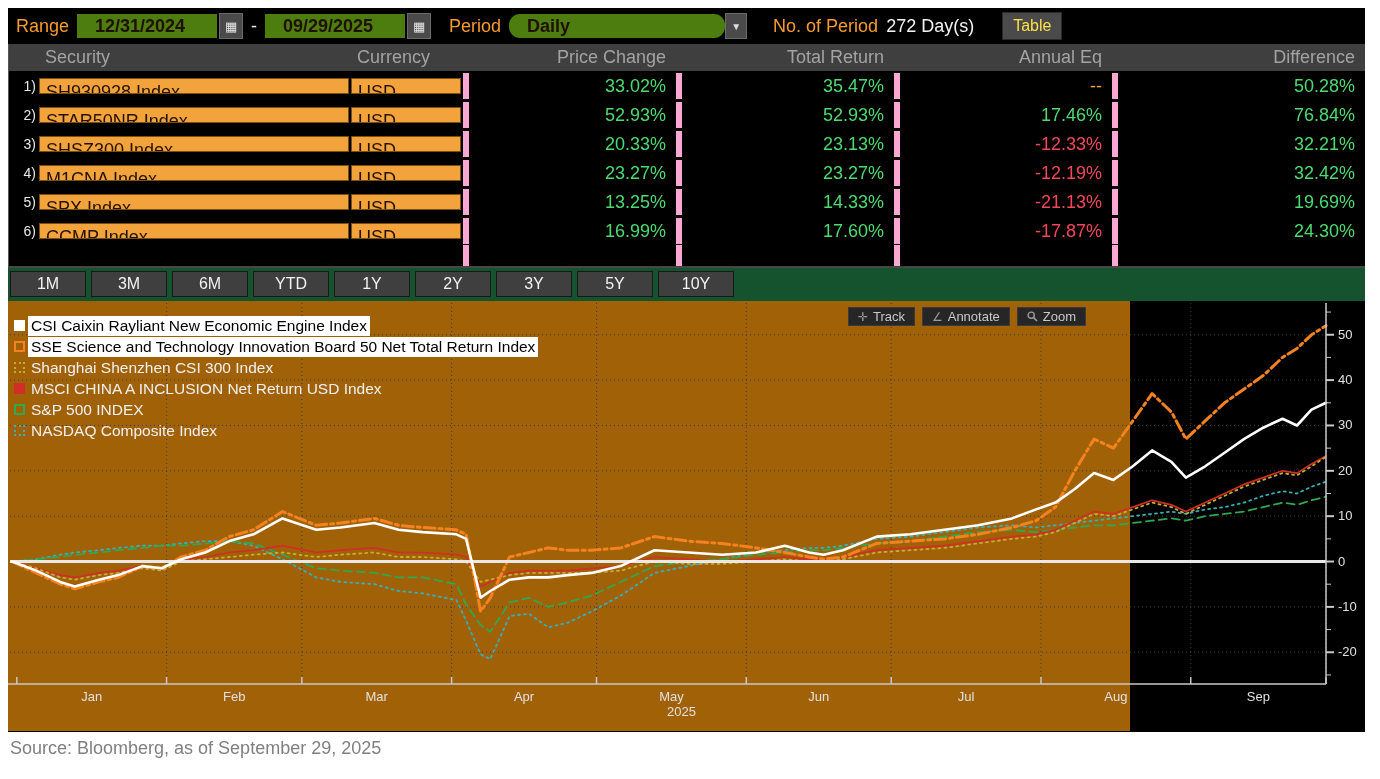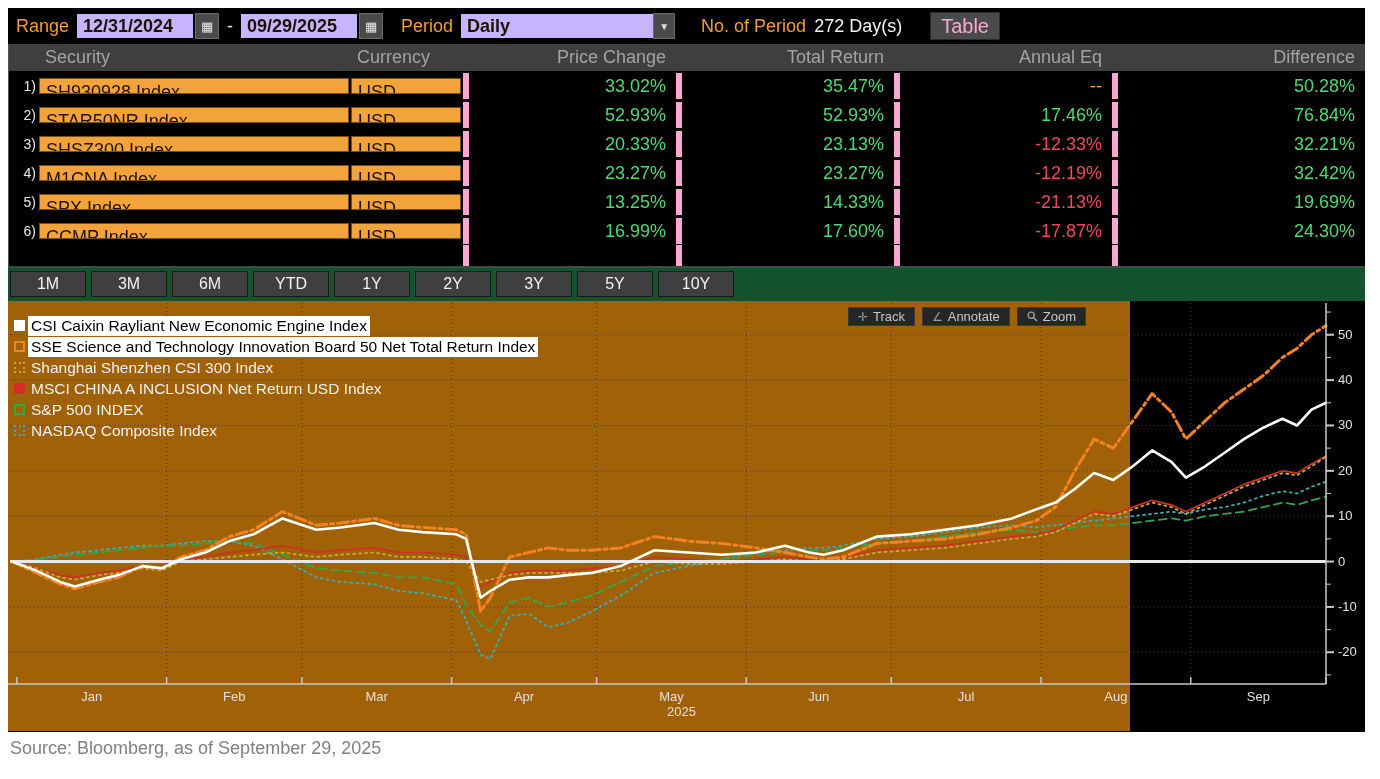--- a/index.html
+++ b/index.html
@@ -2,31 +2,31 @@
 <html><head>
 <meta charset="utf-8">
 <style>
   html,body{margin:0;padding:0;background:#ffffff;font-family:"Liberation Sans",sans-serif;}
   #stage{position:relative;width:1380px;height:779px;background:#ffffff;overflow:hidden;}
   #panel{position:absolute;left:8px;top:8px;width:1357px;height:724px;background:#000000;color:#e8e8e8;}
 
   
   .toolbar{display:flex;align-items:center;height:36px;padding-left:6px;font-size:18px;}
   .lbl{color:#f79b2e;margin:0 8px 0 2px;white-space:nowrap;}
-  .datebox,.selbox{background:#c4b5fd;color:#201000;font-weight:bold;height:24px;line-height:24px;padding:0 6px;font-size:18px;}
+  .datebox,.selbox{background:#4d7c0f;color:#201000;font-weight:bold;height:24px;line-height:24px;padding:0 18px;font-size:18px;}
   .datebox{width:104px;}
   .calbtn{width:22px;height:24px;background:#4a4a4a;border:1px solid #6a6a6a;color:#e8e8e8;font-size:13px;
           display:flex;align-items:center;justify-content:center;margin-left:2px;}
   .dash{color:#e8e8e8;margin:0 8px;}
   .selwrap{display:flex;align-items:center;}
-  .selbox{width:180px;}
+  .selbox{width:180px;border-radius:11px;}
   .selarrow{width:20px;height:24px;background:#4a4a4a;border:1px solid #6a6a6a;color:#dddddd;font-size:10px;
             display:flex;align-items:center;justify-content:center;}
   .white-val{color:#f2f2f2;margin-right:14px;white-space:nowrap;}
-  .tbl-btn{background:#4a4a4a;color:#f9a8d4;border:1px solid #2a2a2a;font-size:20px;height:26px;line-height:26px;
+  .tbl-btn{background:#4a4a4a;color:#fde047;border:1px solid #2a2a2a;font-size:16px;height:26px;line-height:26px;
            padding:0 10px;margin-left:14px;}
 
   
   .grid{display:grid;grid-template-columns:30px 312px 112px 213px 218px 218px 1fr;}
   #sec-table{border-left:1px solid #555;border-bottom:1px solid #444;}
   .t-head{background:#3f3f3f;color:#a3a3a3;font-size:18px;height:27px;line-height:27px;}
   .t-head .h{padding:0 6px;}
   .t-head .h.r{text-align:right;padding-right:10px;}
   .t-row{height:29px;align-items:center;font-size:18px;}
   .c-num{color:#e8e8e8;font-size:14px;text-align:right;padding-right:3px;}

